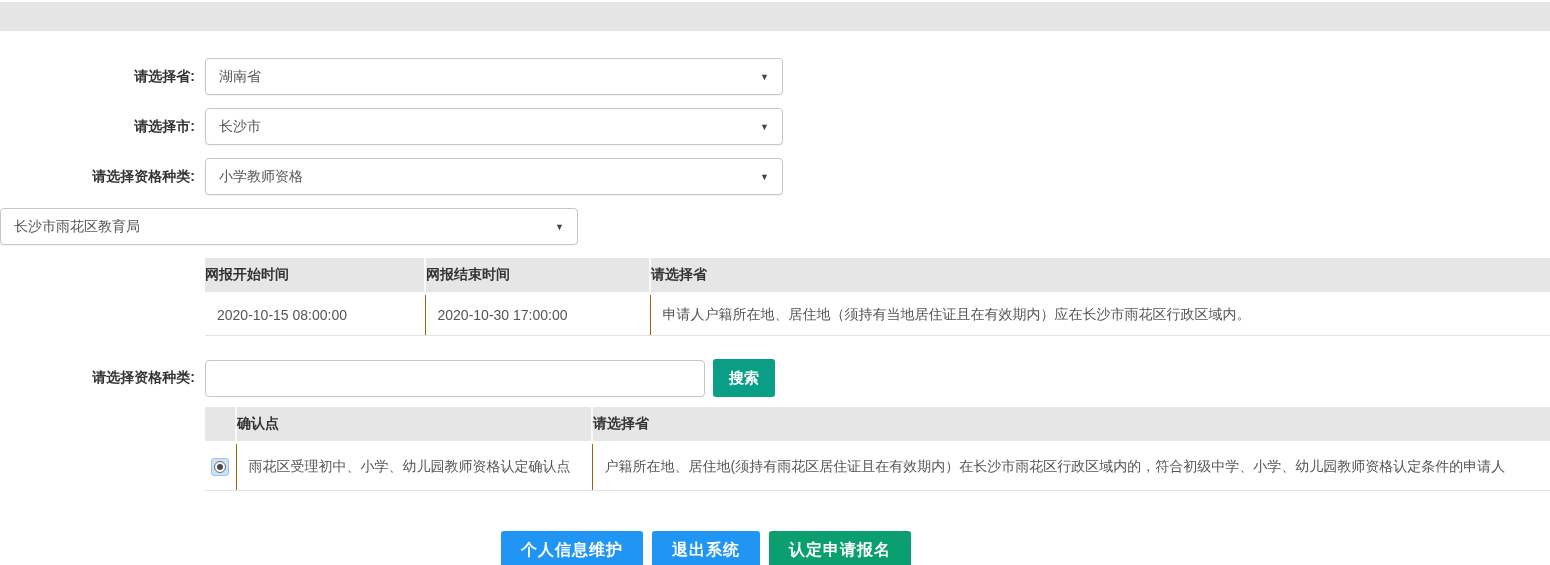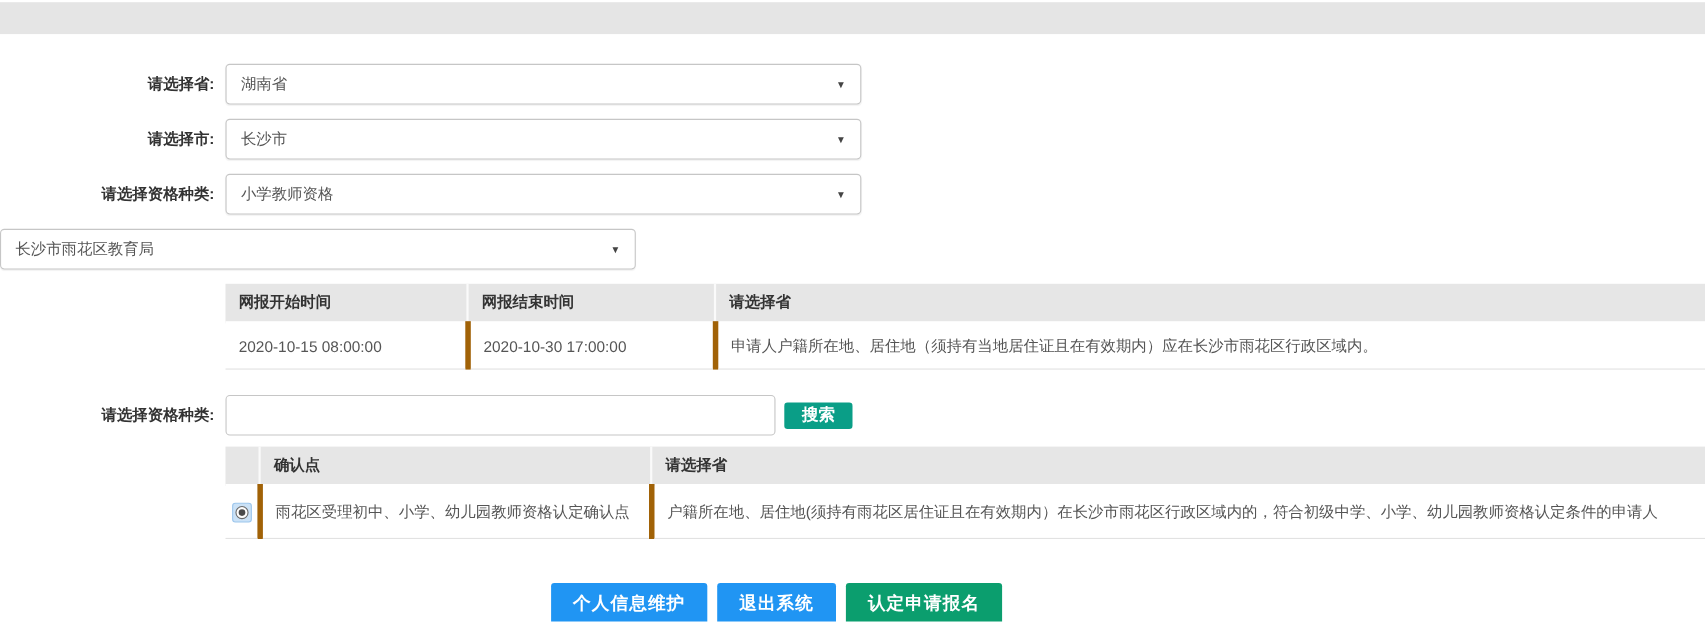--- a/index.html
+++ b/index.html
@@ -11,30 +11,30 @@
   .form-label { width:205px; min-width:205px; text-align:right; padding-right:10px;
     font-weight:bold; font-size:14px; color:#333; }
   .spacer-label { width:205px; min-width:205px; }
   .select-box { width:578px; height:37px; border:1px solid #c6c6c6; border-radius:4px;
     background:#fff; display:flex; align-items:center; justify-content:space-between;
     padding:0 13px; font-size:14px; color:#555; cursor:pointer;
     box-shadow:0 1px 1px rgba(0,0,0,0.05); }
   .caret { font-size:9px; color:#444; }
   .tbl { border-collapse:collapse; width:1345px; font-size:14px; table-layout:fixed; }
   .tbl th { background:#e6e6e6; color:#333; text-align:left; font-weight:bold;
-    padding:8px 12px; border-right:2px solid #fafafa; border-bottom:3px solid #fff; }
+    padding:8px 0; border-right:2px solid #fafafa; border-bottom:3px solid #fff; }
   .tbl th:last-child { border-right:none; }
   .tbl td { color:#555; padding:11px 12px; border-bottom:1px solid #e2e2e2;
-    border-right:5px solid #a16207; background:#fff; vertical-align:middle; }
+    border-right:1px solid #a16207; background:#fff; vertical-align:middle; }
   .tbl td:last-child { border-right:none; }
   .row-schedule { margin-bottom:23px; }
   .schedule-col-1 { width:220px; } .schedule-col-2 { width:225px; }
   .search-input { width:500px; height:37px; border:1px solid #c6c6c6; border-radius:4px;
     margin-right:8px; padding:0 12px; font-size:14px; color:#555; outline:none; }
-  .search-btn { height:24px; padding:0 16px; border:none; border-radius:3px;
+  .search-btn { height:38px; padding:0 16px; border:none; border-radius:3px;
     color:#fff; font-weight:bold; font-size:15px; cursor:pointer; }
   .row-confirm-table { margin-top:-3px; }
   .confirm-col-radio { width:31px; } .confirm-col-name { width:356px; }
   .confirm-tbl td { padding:14px 12px; }
   .confirm-tbl td.radio-cell, .confirm-tbl th.radio-cell { padding:8px 6px; }
   .radio-wrap { width:18px; height:18px; background:#cbe2f7; border:1px solid #9cc6ec;
     border-radius:3px; display:flex; align-items:center; justify-content:center; cursor:pointer; }
   .radio-outer { width:12px; height:12px; border-radius:50%; background:#fdfdfd;
     border:1px solid #6b6b6b; display:flex; align-items:center; justify-content:center; }
   .radio-dot { width:6px; height:6px; border-radius:50%; background:#4a4a4a; }

